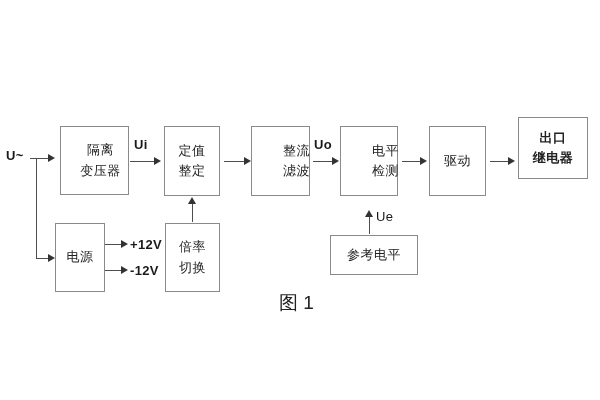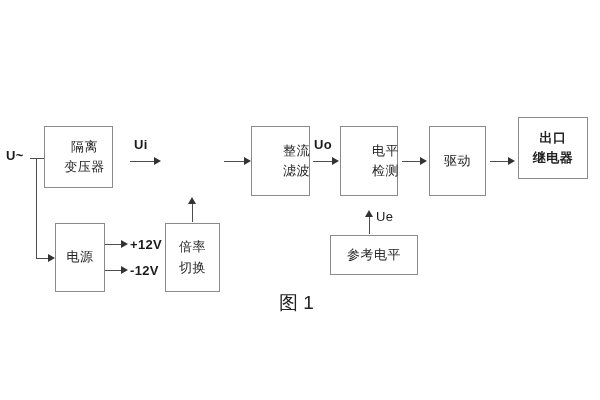--- a/index.html
+++ b/index.html
@@ -94,29 +94,33 @@
 
   <div class="hline" style="left:30px; top:158px; width:7px;"></div>
   <div class="vline" style="left:36px; top:158px; height:100px;"></div>
 
   <div class="hline" style="left:36px; top:158px; width:13px;"></div>
   <div class="ahead-r" style="left:48px; top:154px;"></div>
 
   <div class="hline" style="left:36px; top:258px; width:13px;"></div>
   <div class="ahead-r" style="left:48px; top:254px;"></div>
 
-  <div class="block" style="left:44px; top:126px; width:69px; height:62px;padding-left:12px;">
+  <div class="block" style="left:60px; top:126px; width:69px; height:69px;padding-left:12px;">
     <span class="ln">隔离</span>
     <span class="ln">变压器</span>
   </div>
 
   <span class="lbl" style="left:134px; top:137px;">Ui</span>
   <div class="hline" style="left:130px; top:161px; width:26px;"></div>
   <div class="ahead-r" style="left:154px; top:157px;"></div>
 
+  <div class="block" style="left:164px; top:126px; width:56px; height:70px;">
+    <span class="ln">定值</span>
+    <span class="ln">整定</span>
+  </div>
 
   <div class="hline" style="left:224px; top:161px; width:22px;"></div>
   <div class="ahead-r" style="left:244px; top:157px;"></div>
 
   <div class="block" style="left:251px; top:126px; width:59px; height:70px;padding-left:32px;">
     <span class="ln">整流</span>
     <span class="ln">滤波</span>
   </div>
 
   <span class="lbl" style="left:314px; top:137px;">Uo</span>

